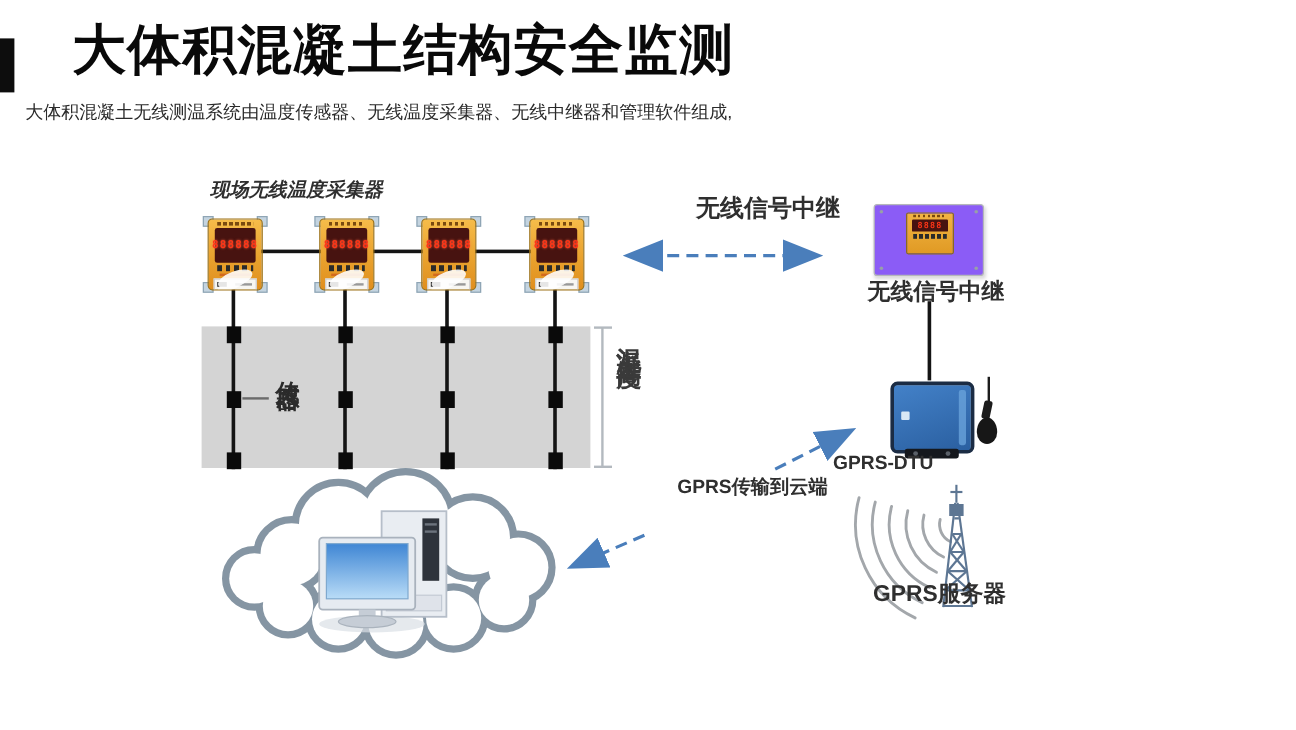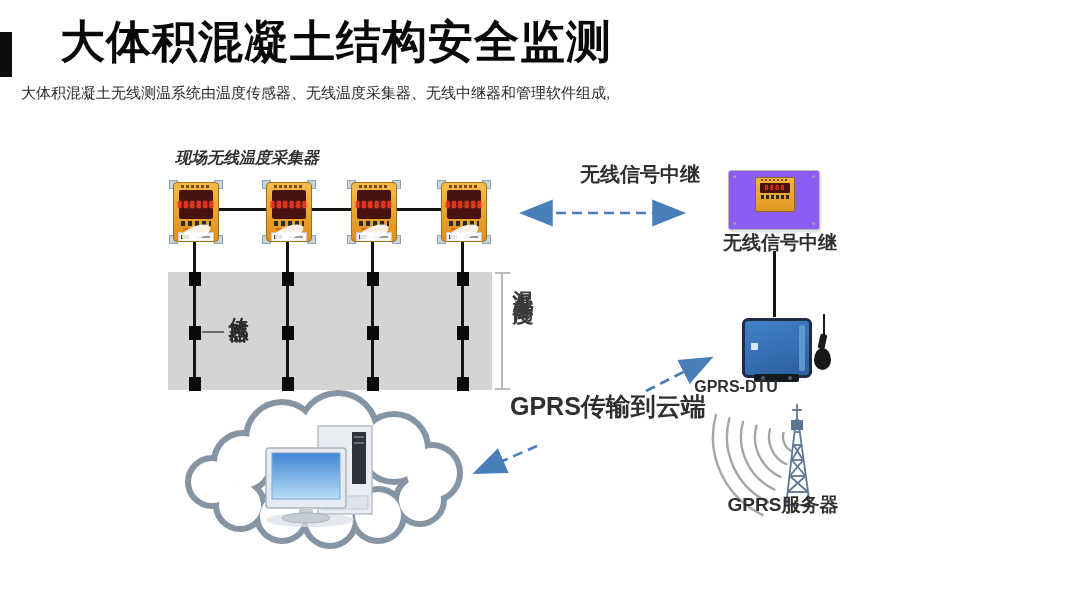--- a/index.html
+++ b/index.html
@@ -9,22 +9,22 @@
   
   #edge-bar{left:0;top:32px;width:12px;height:45px;background:#0d0d0d;z-index:2;}
   #page-title{left:60px;top:12px;font-size:45px;font-weight:900;color:#090909;letter-spacing:1px;white-space:nowrap;z-index:8;}
   #page-subtitle{left:21px;top:84px;font-size:15px;color:#2a2a2a;white-space:nowrap;z-index:8;}
   
   .lbl{position:absolute;font-weight:bold;color:#2f2f2f;z-index:8;white-space:nowrap;}
   #collectors-label{left:175px;top:148px;font-size:16px;font-style:italic;}
   #relay-label{left:540px;top:162px;width:160px;text-align:right;font-size:20px;line-height:24px;}
   #repeater-label{left:720px;top:230px;width:120px;text-align:center;font-size:19px;}
   #dtu-label{left:676px;top:378px;width:120px;text-align:center;font-size:16px;}
-  #gprs-text{left:510px;top:395px;width:190px;text-align:center;font-size:25px;line-height:23px;}
-  #server-label{left:723px;top:492px;width:120px;text-align:center;font-size:19px;}
+  #gprs-text{left:532px;top:395px;width:190px;text-align:center;font-size:16px;line-height:23px;}
+  #server-label{left:723px;top:482px;width:120px;text-align:center;font-size:19px;}
   .vtext{position:absolute;writing-mode:vertical-rl;text-orientation:upright;font-weight:bold;z-index:8;}
   #concrete-height-label{left:509px;top:273px;font-size:21px;letter-spacing:3px;color:#3a3a3a;}
   #sensor-label{left:226px;top:301px;font-size:20px;letter-spacing:3px;}
   #sensor-dash{left:202px;top:331px;width:22px;height:2px;background:#6b6b6b;z-index:3;}
   
   #concrete-band{left:168px;top:272px;width:324px;height:118px;background:#d4d4d4;z-index:1;}
   .wire-v{position:absolute;width:3px;background:#141414;z-index:2;}
   .wire-h{position:absolute;height:3px;background:#141414;z-index:2;}
   .sensor{position:absolute;width:12px;height:14px;background:#0a0a0a;z-index:3;}
   

